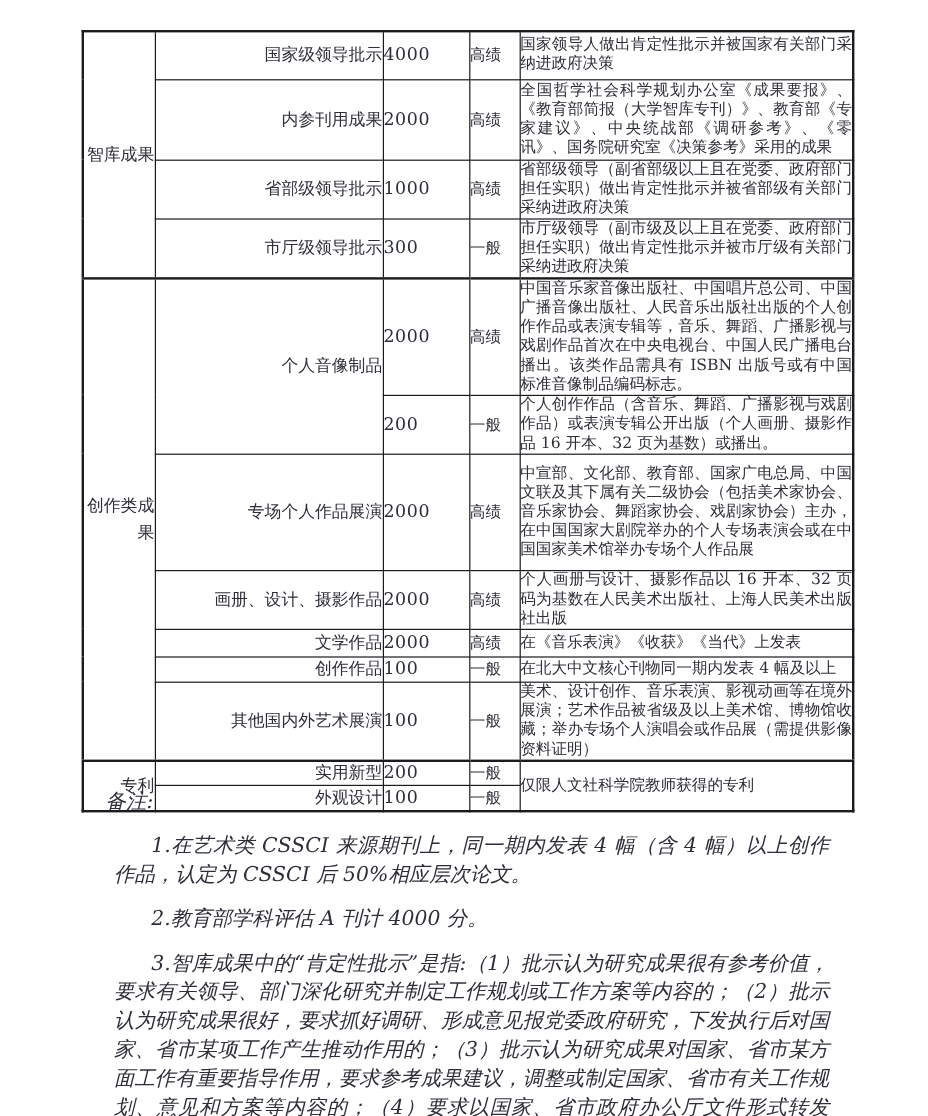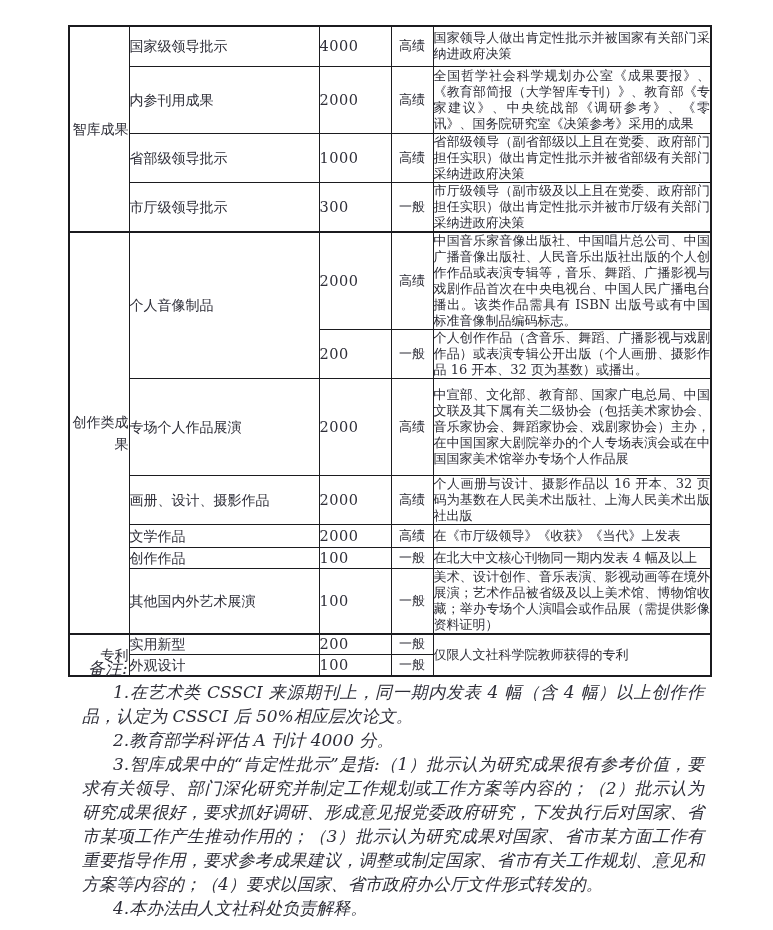--- a/index.html
+++ b/index.html
@@ -21,48 +21,48 @@
     padding:0;vertical-align:middle;
     overflow:hidden;
   }
   tr.sec td{border-top:2px solid #1b1b1f;}
 
   td.cat{
     text-align:right;font-size:14px;line-height:22px;
     padding:0 14px;
   }
   td.item{
-    text-align:left;font-size:14px;line-height:18px;
+    text-align:right;font-size:14px;line-height:18px;
     padding:0 6px;
   }
   td.pts{
     font-size:14.5px;letter-spacing:.5px;
   }
   td.grade{
-    text-align:center;font-size:13px;
+    text-align:left;font-size:13px;
   }
   td.desc{
     font-size:13px;line-height:16px;
     padding:1px 4px 1px 5px;
     text-align:justify;text-justify:inter-ideograph;
     vertical-align:middle;
     margin-left:32px;
   }
   
   .h40{height:40px}.h67{height:67px}.h49{height:49px}
   .h96{height:96px}.h42{height:42px}.h97{height:97px}
   .h46{height:46px}.h23{height:23px}.h21{height:21px}.h63{height:63px}
 
   .notes{
     position:absolute;left:82px;top:656px;width:622px;
     font-size:17px;line-height:24px;
     text-align:justify;text-justify:inter-ideograph;font-style:italic;
   }
   .notes .label{margin:0 0 0 6px;text-indent:0;}
-  .notes p{margin:0;text-indent:31px;}
+  .notes p{margin:13px;text-indent:31px;}
 </style>
 </head>
 <body>
 
 <div class="sheet">
 
   <table class="score">
     <colgroup>
       <col style="width:60px">
         <col style="width:190px">
@@ -119,21 +119,21 @@
     <tr class="h46">
       <td class="item">画册、设计、摄影作品</td>
       <td class="pts">2000</td>
       <td class="grade">高绩</td>
       <td class="desc">个人画册与设计、摄影作品以 16 开本、32 页码为基数在人民美术出版社、上海人民美术出版社出版</td>
     </tr>
     <tr class="h23">
       <td class="item">文学作品</td>
       <td class="pts">2000</td>
       <td class="grade">高绩</td>
-      <td class="desc">在《市厅级领导》《收获》《当代》上发表</td>
+      <td class="desc">在《音乐表演》《收获》《当代》上发表</td>
     </tr>
     <tr class="h21">
       <td class="item">创作作品</td>
       <td class="pts">100</td>
       <td class="grade">一般</td>
       <td class="desc">在北大中文核心刊物同一期内发表 4 幅及以上</td>
     </tr>
     <tr class="h63">
       <td class="item">其他国内外艺术展演</td>
       <td class="pts">100</td>

